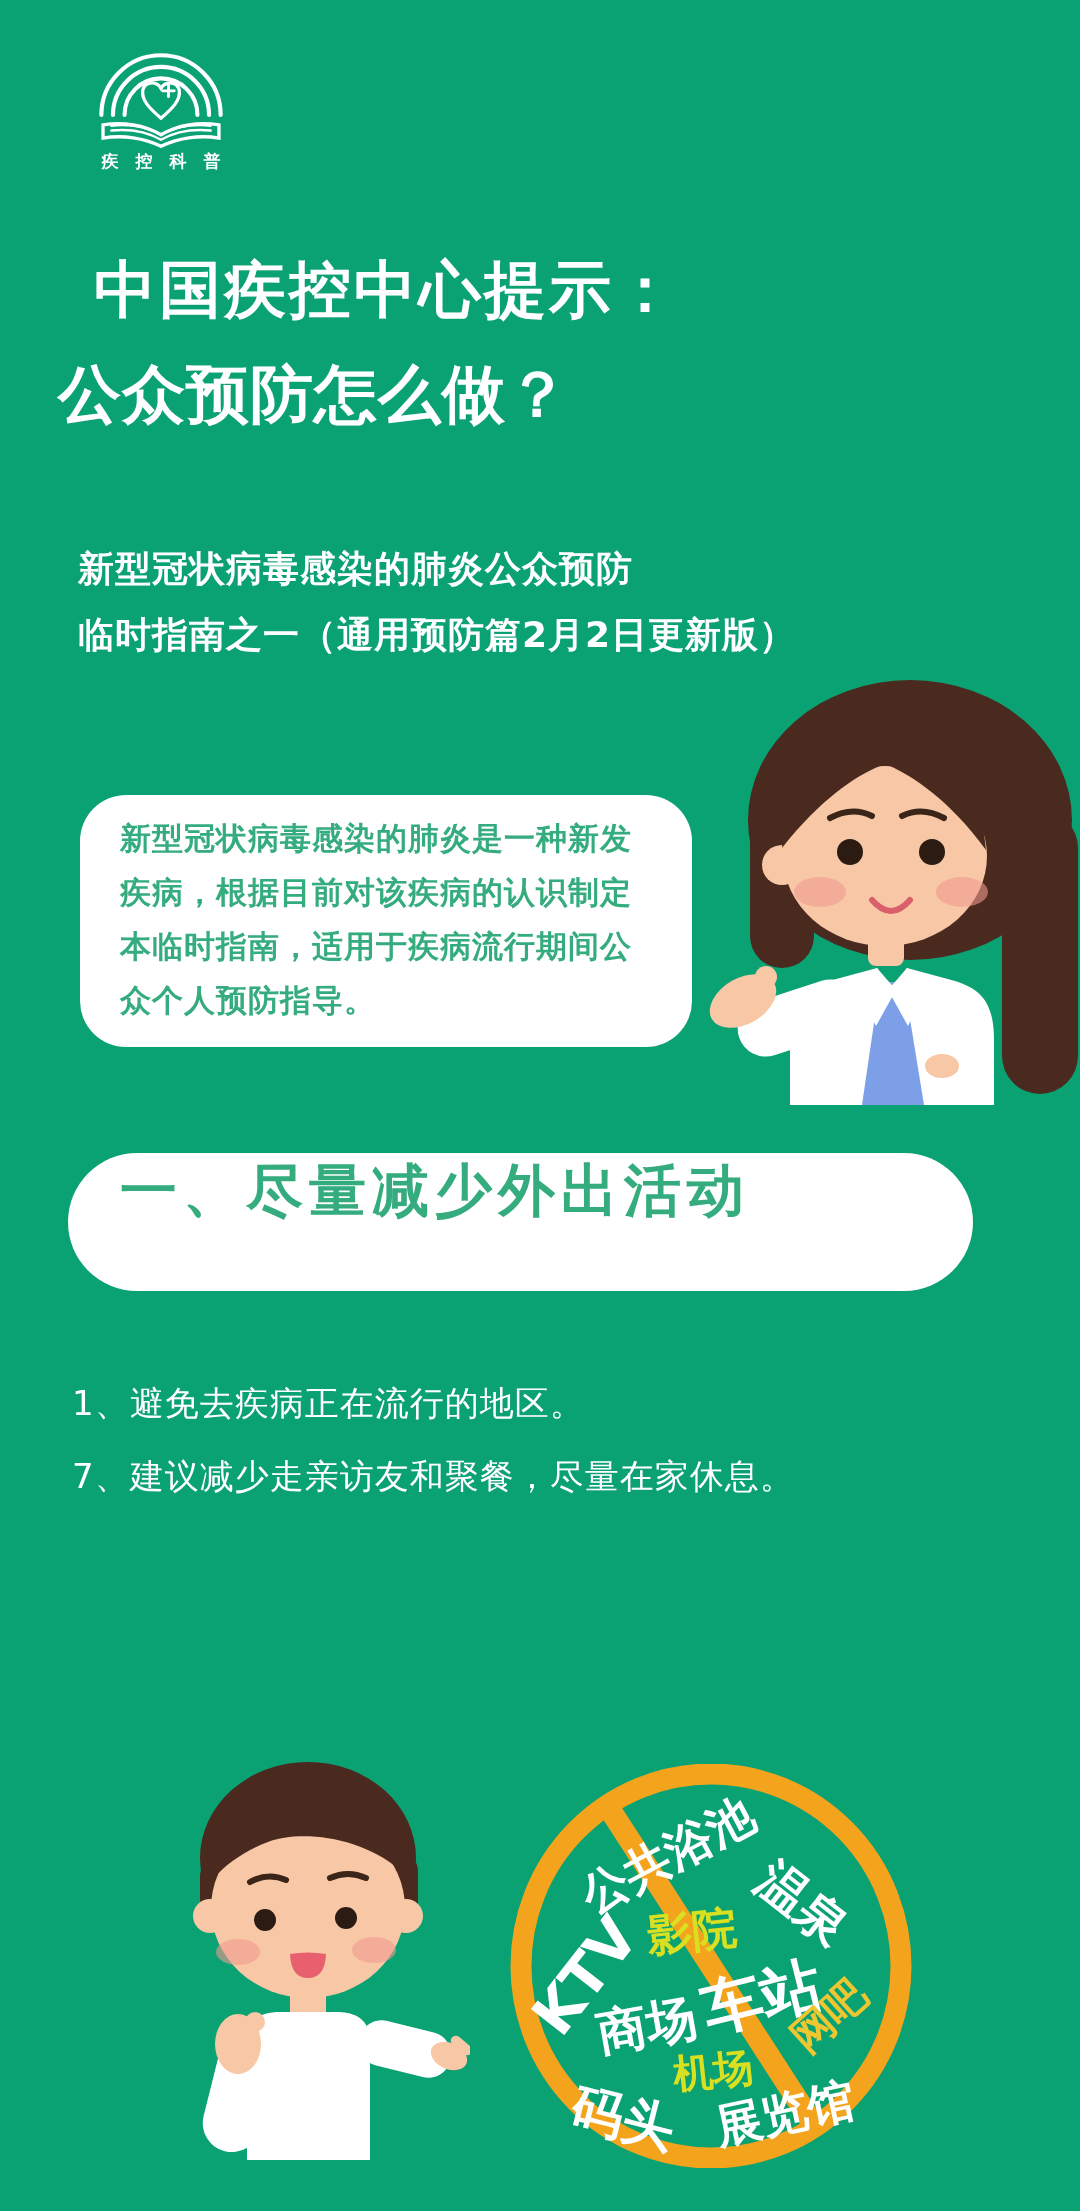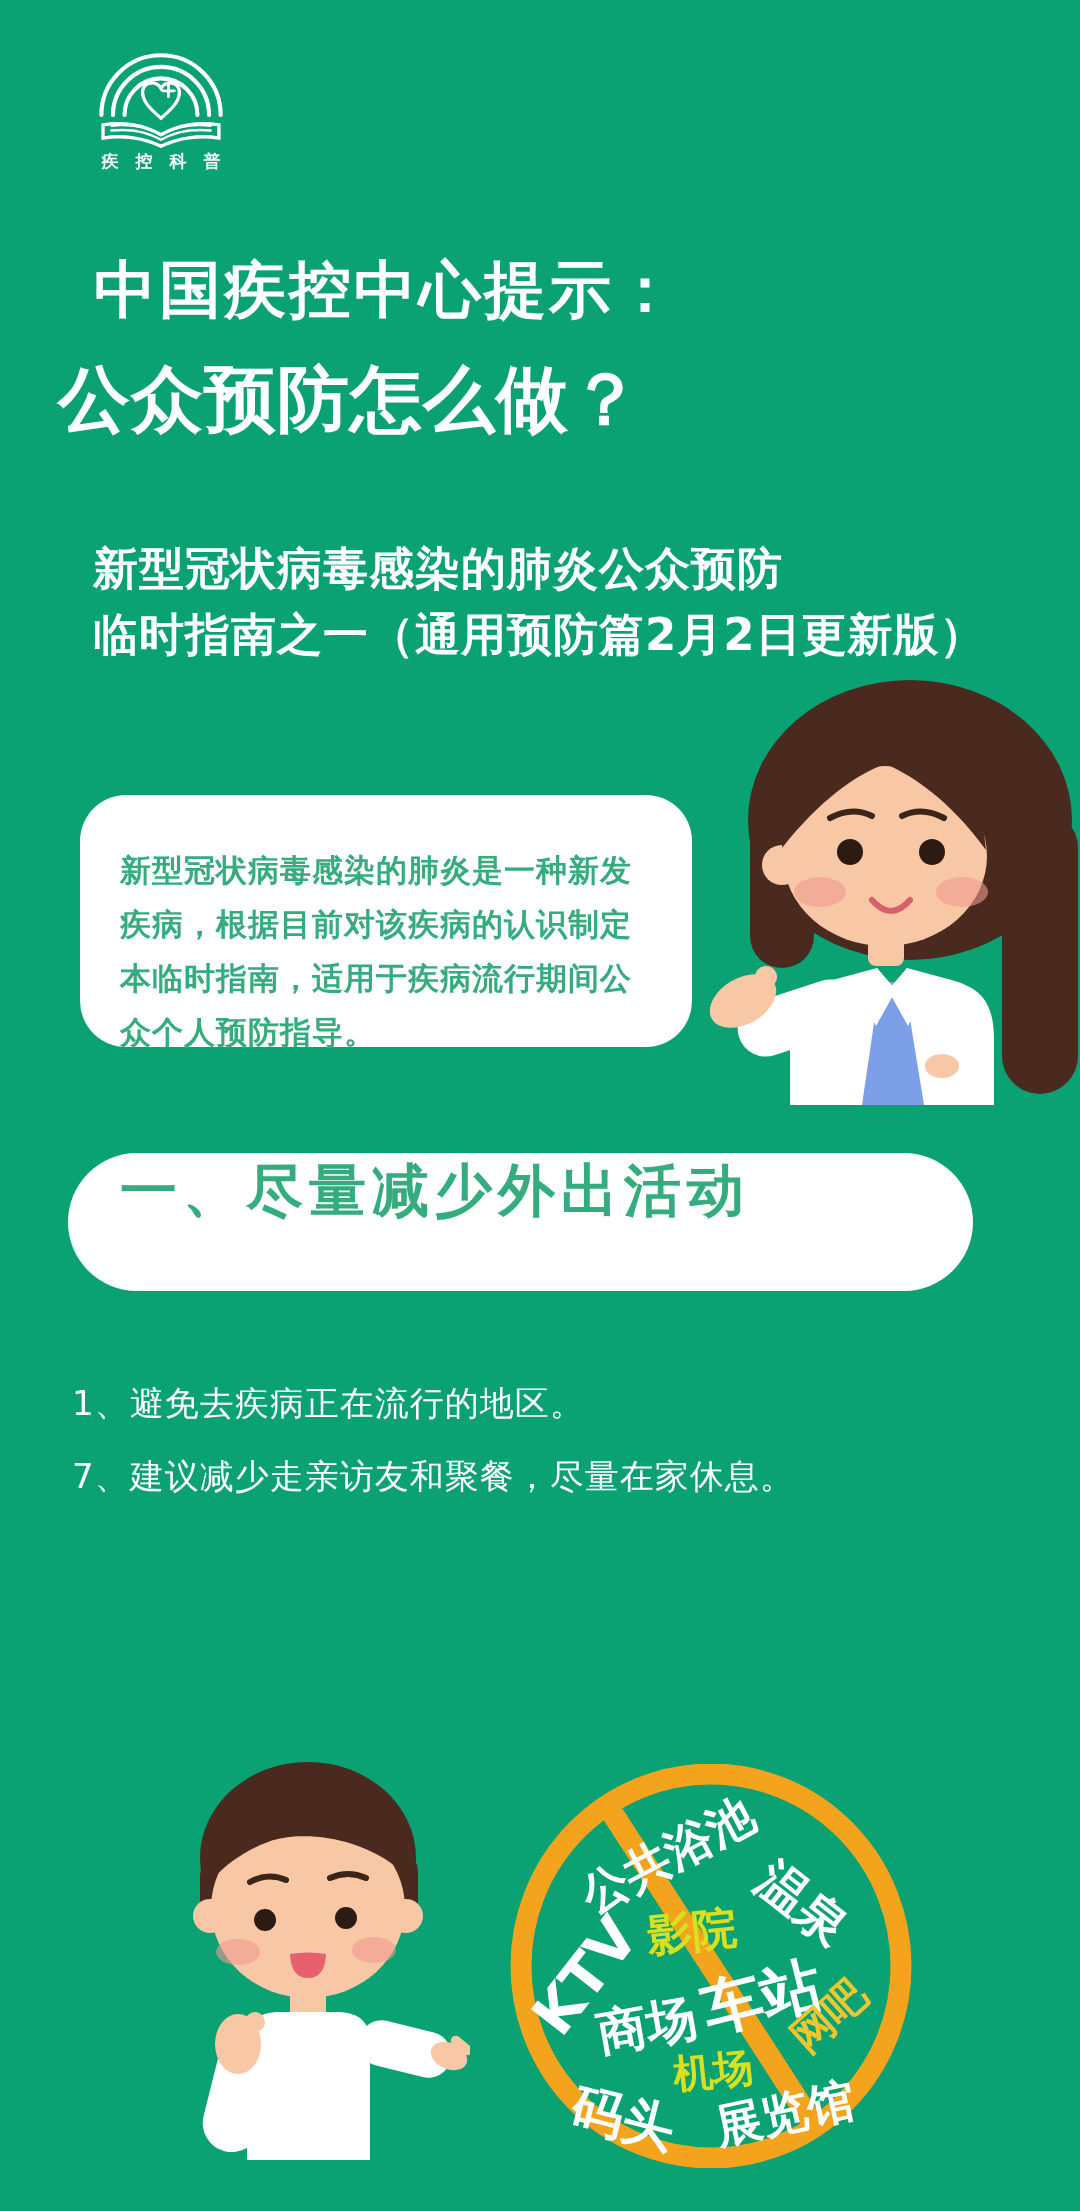--- a/index.html
+++ b/index.html
@@ -12,25 +12,25 @@
   .poster{position:relative;width:1080px;height:2211px;background:var(--bg);overflow:hidden;margin:0 auto;}
 
   
   .logo{position:absolute;left:70px;top:42px;width:182px;}
   .logo svg{display:block;width:182px;height:106px;}
   .logo-label{margin-top:2px;text-align:center;color:#fff;font-size:17px;font-weight:bold;letter-spacing:17px;text-indent:17px;white-space:nowrap;}
   .s-white{stroke:#fff;fill:none;stroke-linecap:round;}
 
   
   .title1{position:absolute;left:75px;top:248px;color:#fff;font-size:62px;font-weight:900;letter-spacing:3px;white-space:nowrap;margin-left:19px;}
-  .title2{position:absolute;left:58px;top:352px;color:#fff;font-size:72px;font-weight:900;letter-spacing:1px;white-space:nowrap;}
-  .subtitle{position:absolute;left:93px;top:536px;color:#fff;font-size:45px;font-weight:800;line-height:66px;letter-spacing:1px;}
+  .title2{position:absolute;left:58px;top:352px;color:#fff;font-size:63px;font-weight:900;letter-spacing:1px;white-space:nowrap;}
+  .subtitle{position:absolute;left:78px;top:536px;color:#fff;font-size:36px;font-weight:800;line-height:66px;letter-spacing:1px;}
 
   
-  .intro-card{position:absolute;left:80px;top:795px;width:612px;height:252px;background:var(--card);border-radius:46px;padding:48px 36px 0 40px;}
+  .intro-card{position:absolute;left:80px;top:795px;width:612px;height:252px;background:var(--card);border-radius:46px;padding:16px 36px 0 40px;}
   .intro-card .txt{color:var(--text_green);font-size:31px;font-weight:800;line-height:54px;letter-spacing:1px;word-break:break-all;}
 
   
   .section-pill{position:absolute;left:68px;top:1153px;width:905px;height:138px;background:var(--card);border-radius:69px;display:flex;padding-left:52px;}
   .section-pill .txt{color:var(--text_green);font-size:57px;font-weight:900;letter-spacing:6px;white-space:nowrap;}
 
   
   .tips{position:absolute;left:72px;top:1376px;width:950px;color:#fff;font-size:34px;line-height:54px;letter-spacing:1px;}
   .tips p{margin:0 0 19px 0;word-break:break-all;}
 

